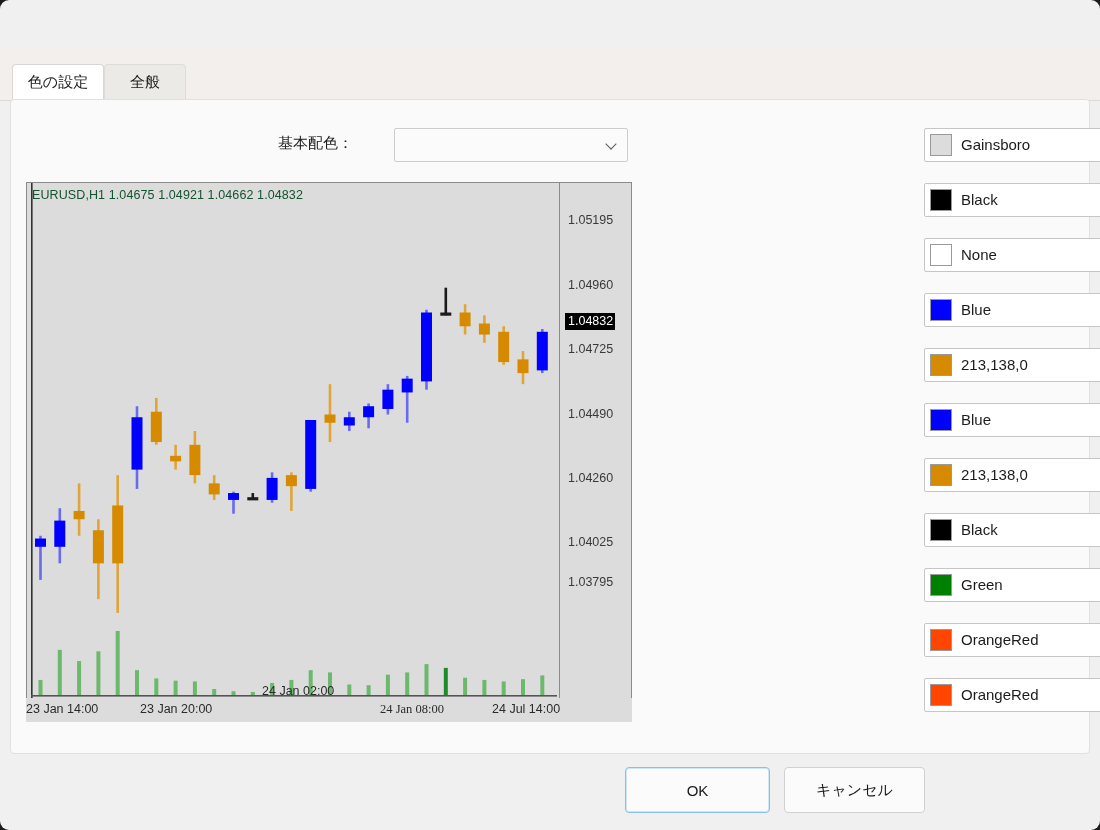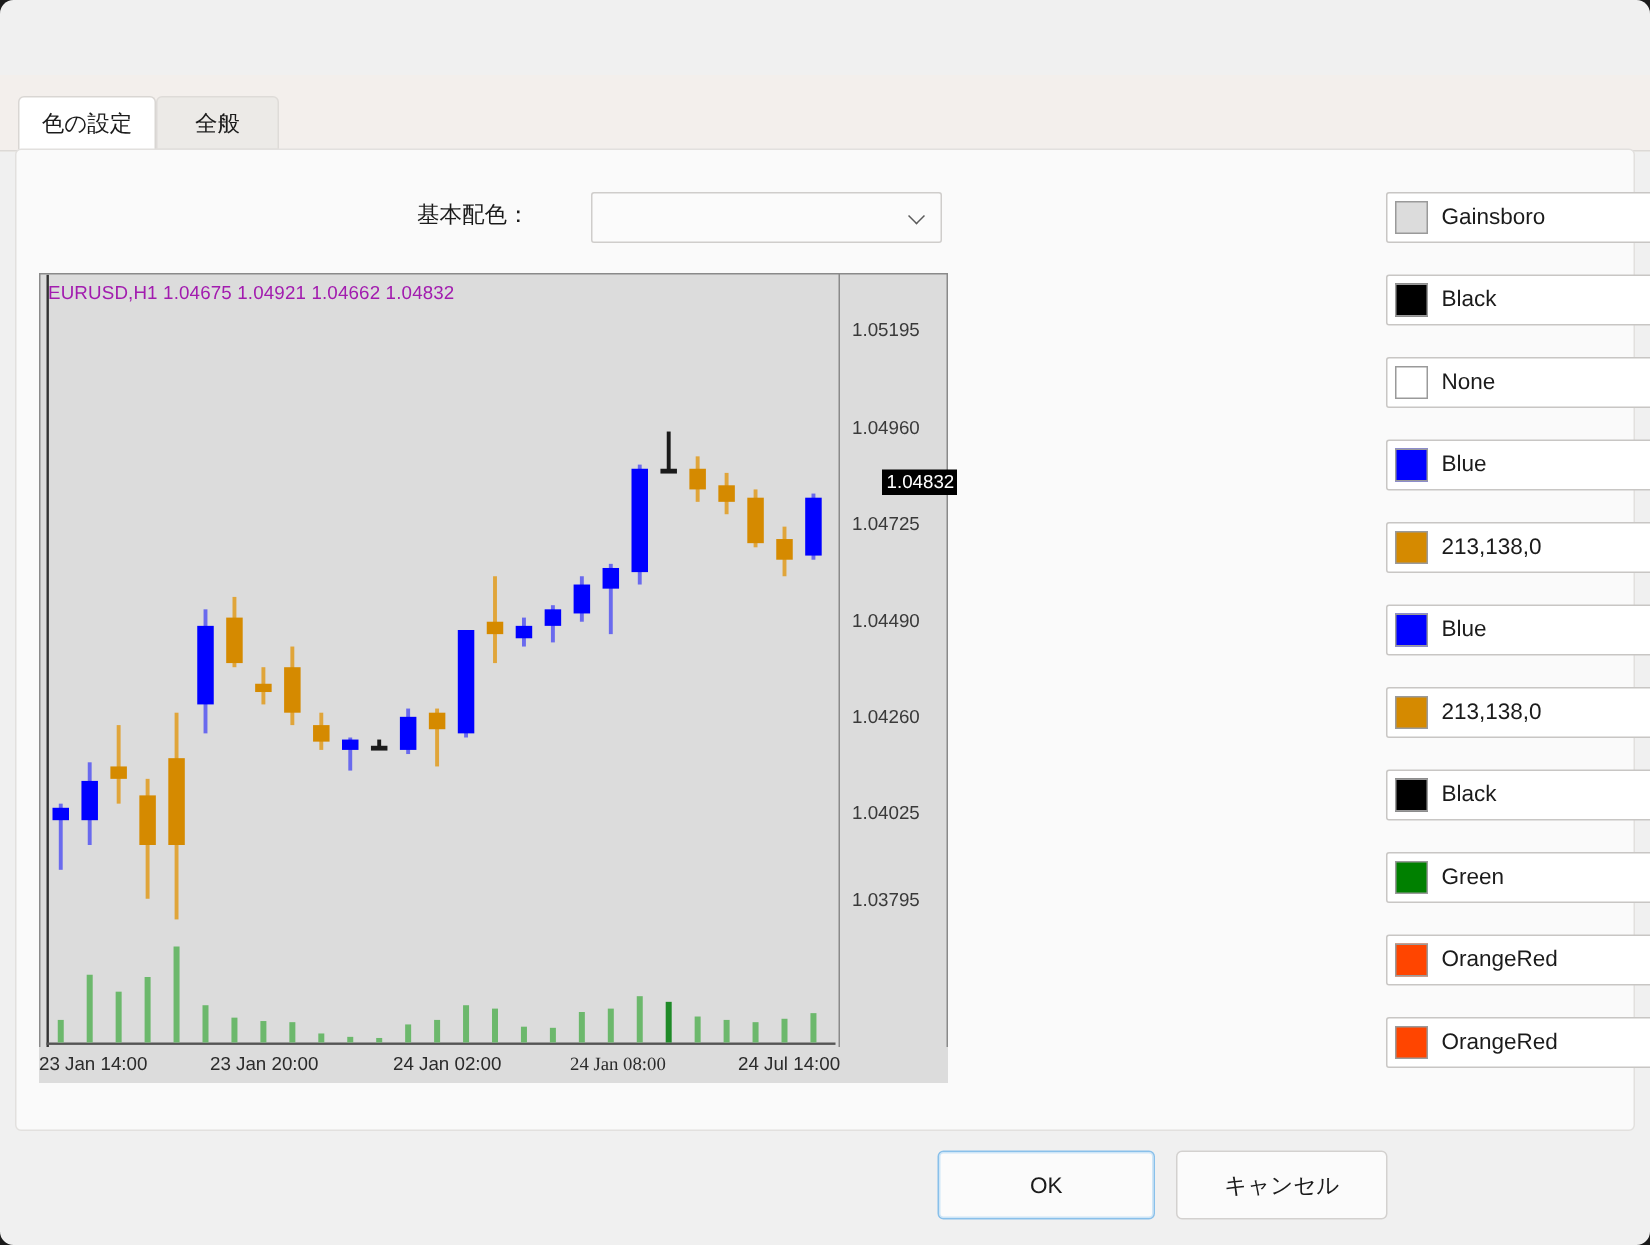--- a/index.html
+++ b/index.html
@@ -83,34 +83,34 @@
   
   .chart-box{
     position:absolute;left:26px;top:182px;width:534px;height:540px;
     background:#dcdcdc;
     border:1px solid #8a8a8a;
     box-sizing:border-box;
     overflow:hidden;
   }
   .chart-title{
     position:absolute;left:32px;top:188px;
-    font-size:12.5px;color:#a21caf;white-space:nowrap;letter-spacing:.1px;
+    font-size:12.5px;color:#14532d;white-space:nowrap;letter-spacing:.1px;
   }
   .axis-box{
     position:absolute;left:560px;top:182px;width:72px;height:540px;
     background:#dcdcdc;border:1px solid #8a8a8a;border-left:none;
     box-sizing:border-box;
   }
   .ylab{
     position:absolute;left:8px;
     font-size:12.5px;color:#3a3a3a;white-space:nowrap;
   }
   .ylab.cur{
     background:#000000;color:#ffffff;
-    padding:1px 2px 2px 3px;left:5px;margin-left:23px;
+    padding:1px 2px 2px 3px;left:5px;
   }
   .xaxis-strip{
     position:absolute;left:26px;top:698px;width:606px;height:24px;
     background:#dcdcdc;
   }
   .xlab{
     position:absolute;top:4px;
     font-size:12.5px;color:#2b2b2b;white-space:nowrap;
   }
 
@@ -267,28 +267,28 @@
 
   <div class="axis-box"></div>
   <div id="ylabels">
       <div class="ylab" style="position: absolute; left: 568px; top: 212.917px;">1.05195</div>
       <div class="ylab" style="position: absolute; left: 568px; top: 277.692px;">1.04960</div>
       <div class="ylab cur" style="position: absolute; left: 565px; top: 312.974px;">1.04832</div>
       <div class="ylab" style="position: absolute; left: 568px; top: 342.468px;">1.04725</div>
       <div class="ylab" style="position: absolute; left: 568px; top: 407.244px;">1.04490</div>
       <div class="ylab" style="position: absolute; left: 568px; top: 470.641px;">1.04260</div>
       <div class="ylab" style="position: absolute; left: 568px; top: 535.417px;">1.04025</div>
-      <div class="ylab" style="position: absolute; left: 568px; top: 593px;">1.03795</div>
+      <div class="ylab" style="position: absolute; left: 568px; top: 575px;">1.03795</div>
     </div>
 
   <div class="xaxis-strip"></div>
   <div id="xlabels">
       <div class="xlab" style="left: 26px; top: 702px;">23 Jan 14:00</div>
       <div class="xlab" style="left: 140px; top: 702px;">23 Jan 20:00</div>
-      <div class="xlab" style="left: 262px; top: 702px;">24 Jan 02:00</div>
+      <div class="xlab" style="left: 262px; top: 684px;">24 Jan 02:00</div>
       <div class="xlab" style="left: 380px; top: 702px; font-family: Liberation Serif, serif;">24 Jan 08:00</div>
       <div class="xlab" style="left: 492px; top: 702px;">24 Jul 14:00</div>
     </div>
 
   <div id="settings-rows">
       <div class="row" style="top: 128px; width: 448px;">
         <div class="lbl">背景色：</div>
         <div class="combo">
           <div class="swatch" style="background: rgb(220, 220, 220);"></div>
           <div class="val">Gainsboro</div>

